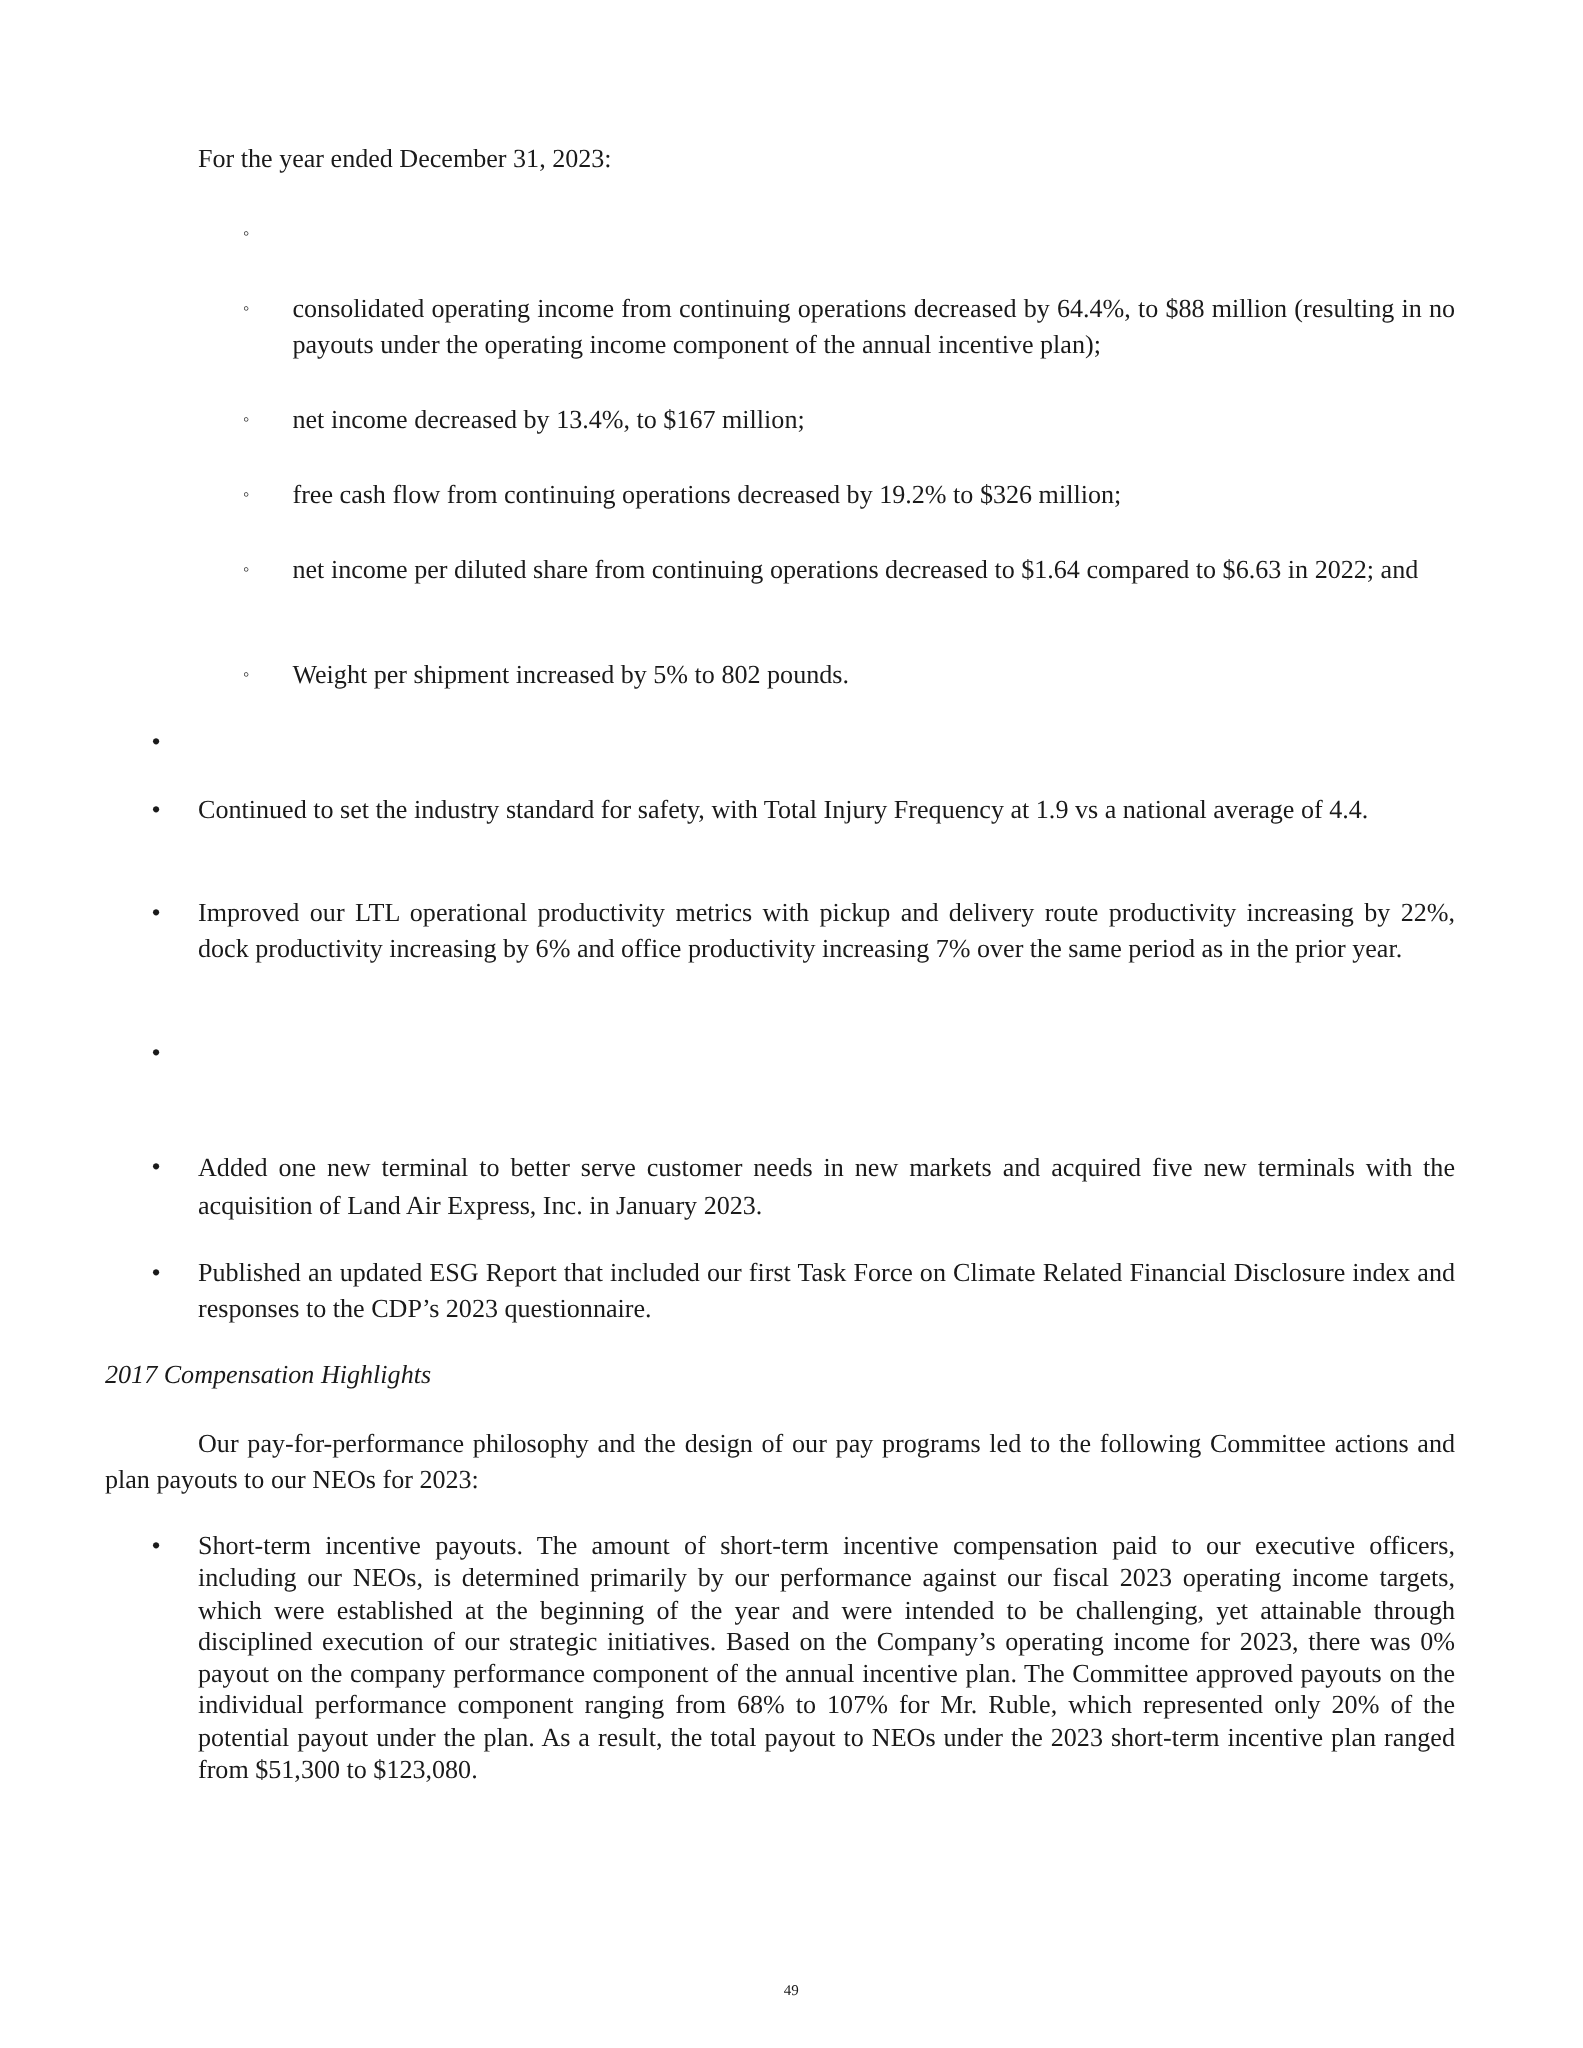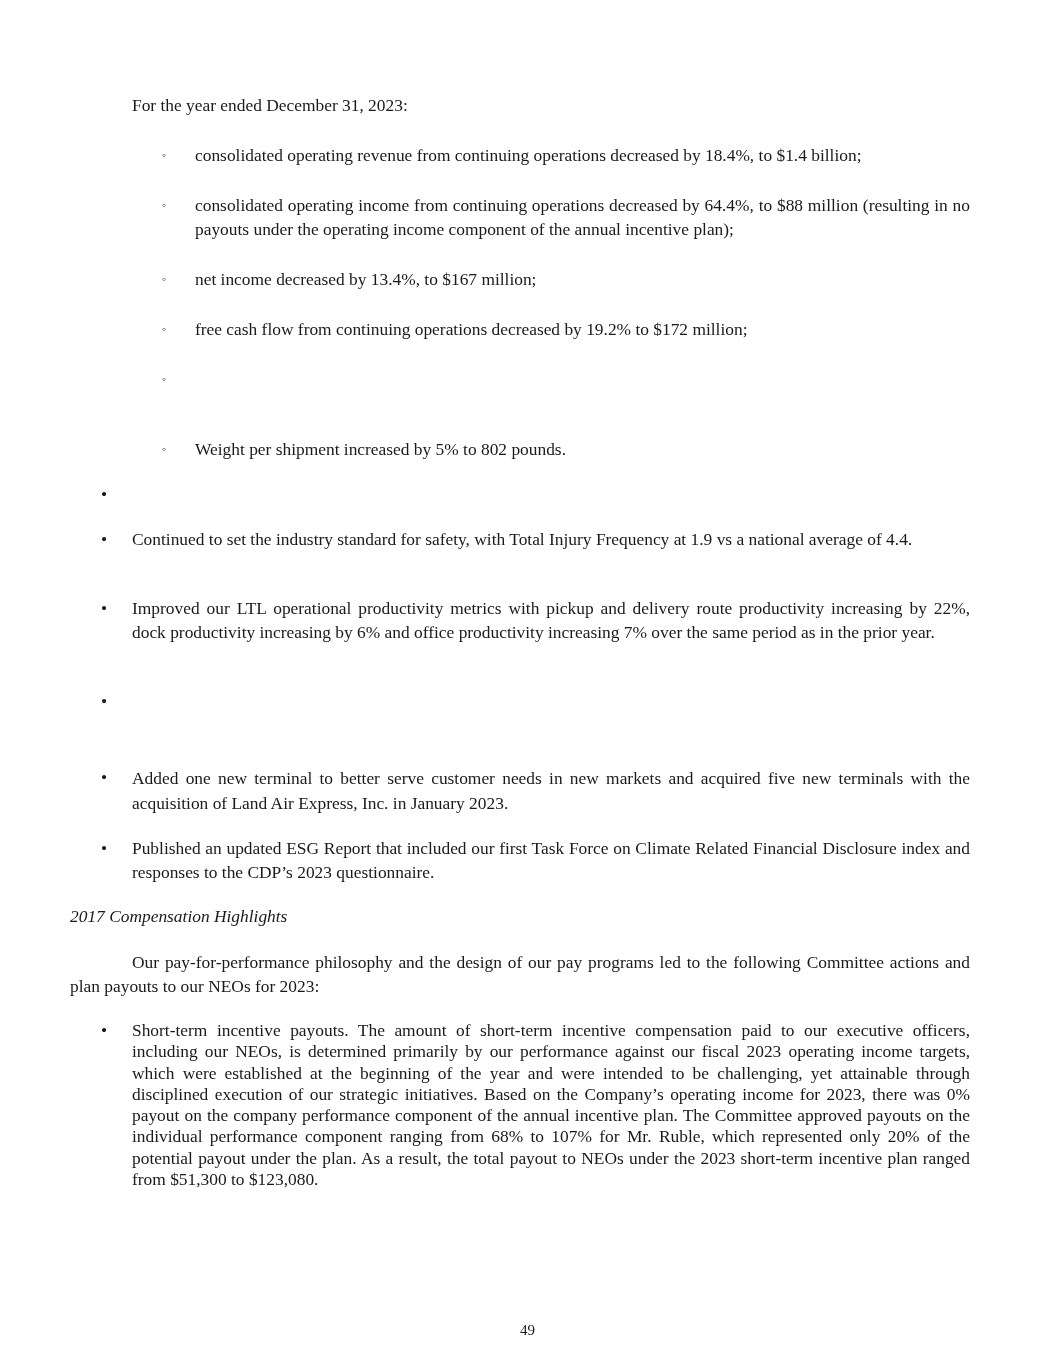--- a/index.html
+++ b/index.html
@@ -11,42 +11,42 @@
     .line-block { position: absolute; line-height: 23.5px; }
     .intro { left: 132px; top: 94px; }
     .sub { left: 195px; width: 775px; text-align: justify; text-align-last: left; }
     .sub-bullet { position: absolute; left: 162px; font-size: 12px; line-height: 23.5px; }
     .main { left: 132px; width: 838px; text-align: justify; text-align-last: left; }
     .main-bullet { position: absolute; left: 101px; line-height: 23.5px; }
     .heading { left: 70px; top: 905px; font-style: italic; }
     .para { left: 70px; top: 951px; width: 900px; text-align: justify; text-indent: 62px; line-height: 23.5px; }
     .long { left: 132px; top: 1020px; width: 838px; text-align: justify; line-height: 21.3px; }
     .long .lead { }
-    .pagenum { position: absolute; top: 1322px; left: 0; width: 1055px; text-align: center; font-size: 15px; }
+    .pagenum { position: absolute; top: 1322px; left: 0; width: 1055px; text-align: center; font-size: 10px; }
   </style>
 </head>
 <body>
 
 <div class="page">
 
   <div class="line-block intro">For the year ended December 31, 2023:</div>
 
   <span class="sub-bullet" style="top:144px">◦</span>
-  <div class="line-block sub" style="top:144px">consolidated operating revenue from continuing operations decreased by 18.4%, to $1.4 billion;</div>
 
   <span class="sub-bullet" style="top:194px">◦</span>
   <div class="line-block sub" style="top:194px">consolidated operating income from continuing operations decreased by 64.4%, to $88 million (resulting in no payouts under the operating income component of the annual incentive plan);</div>
 
   <span class="sub-bullet" style="top:268px">◦</span>
   <div class="line-block sub" style="top:268px">net income decreased by 13.4%, to $167 million;</div>
 
   <span class="sub-bullet" style="top:318px">◦</span>
-  <div class="line-block sub" style="top:318px">free cash flow from continuing operations decreased by 19.2% to $172 million;</div>
+  <div class="line-block sub" style="top:318px">free cash flow from continuing operations decreased by 19.2% to $326 million;</div>
 
   <span class="sub-bullet" style="top:368px">◦</span>
+  <div class="line-block sub" style="top:368px">net income per diluted share from continuing operations decreased to $1.64 compared to $6.63 in 2022; and</div>
 
   <span class="sub-bullet" style="top:438px">◦</span>
   <div class="line-block sub" style="top:438px">Weight per shipment increased by 5% to 802 pounds.</div>
 
   <span class="main-bullet" style="top:483px">•</span>
 
   <span class="main-bullet" style="top:528px">•</span>
   <div class="line-block main" style="top:528px">Continued to set the industry standard for safety, with Total Injury Frequency at 1.9 vs a national average of 4.4.</div>
 
   <span class="main-bullet" style="top:597px">•</span>

